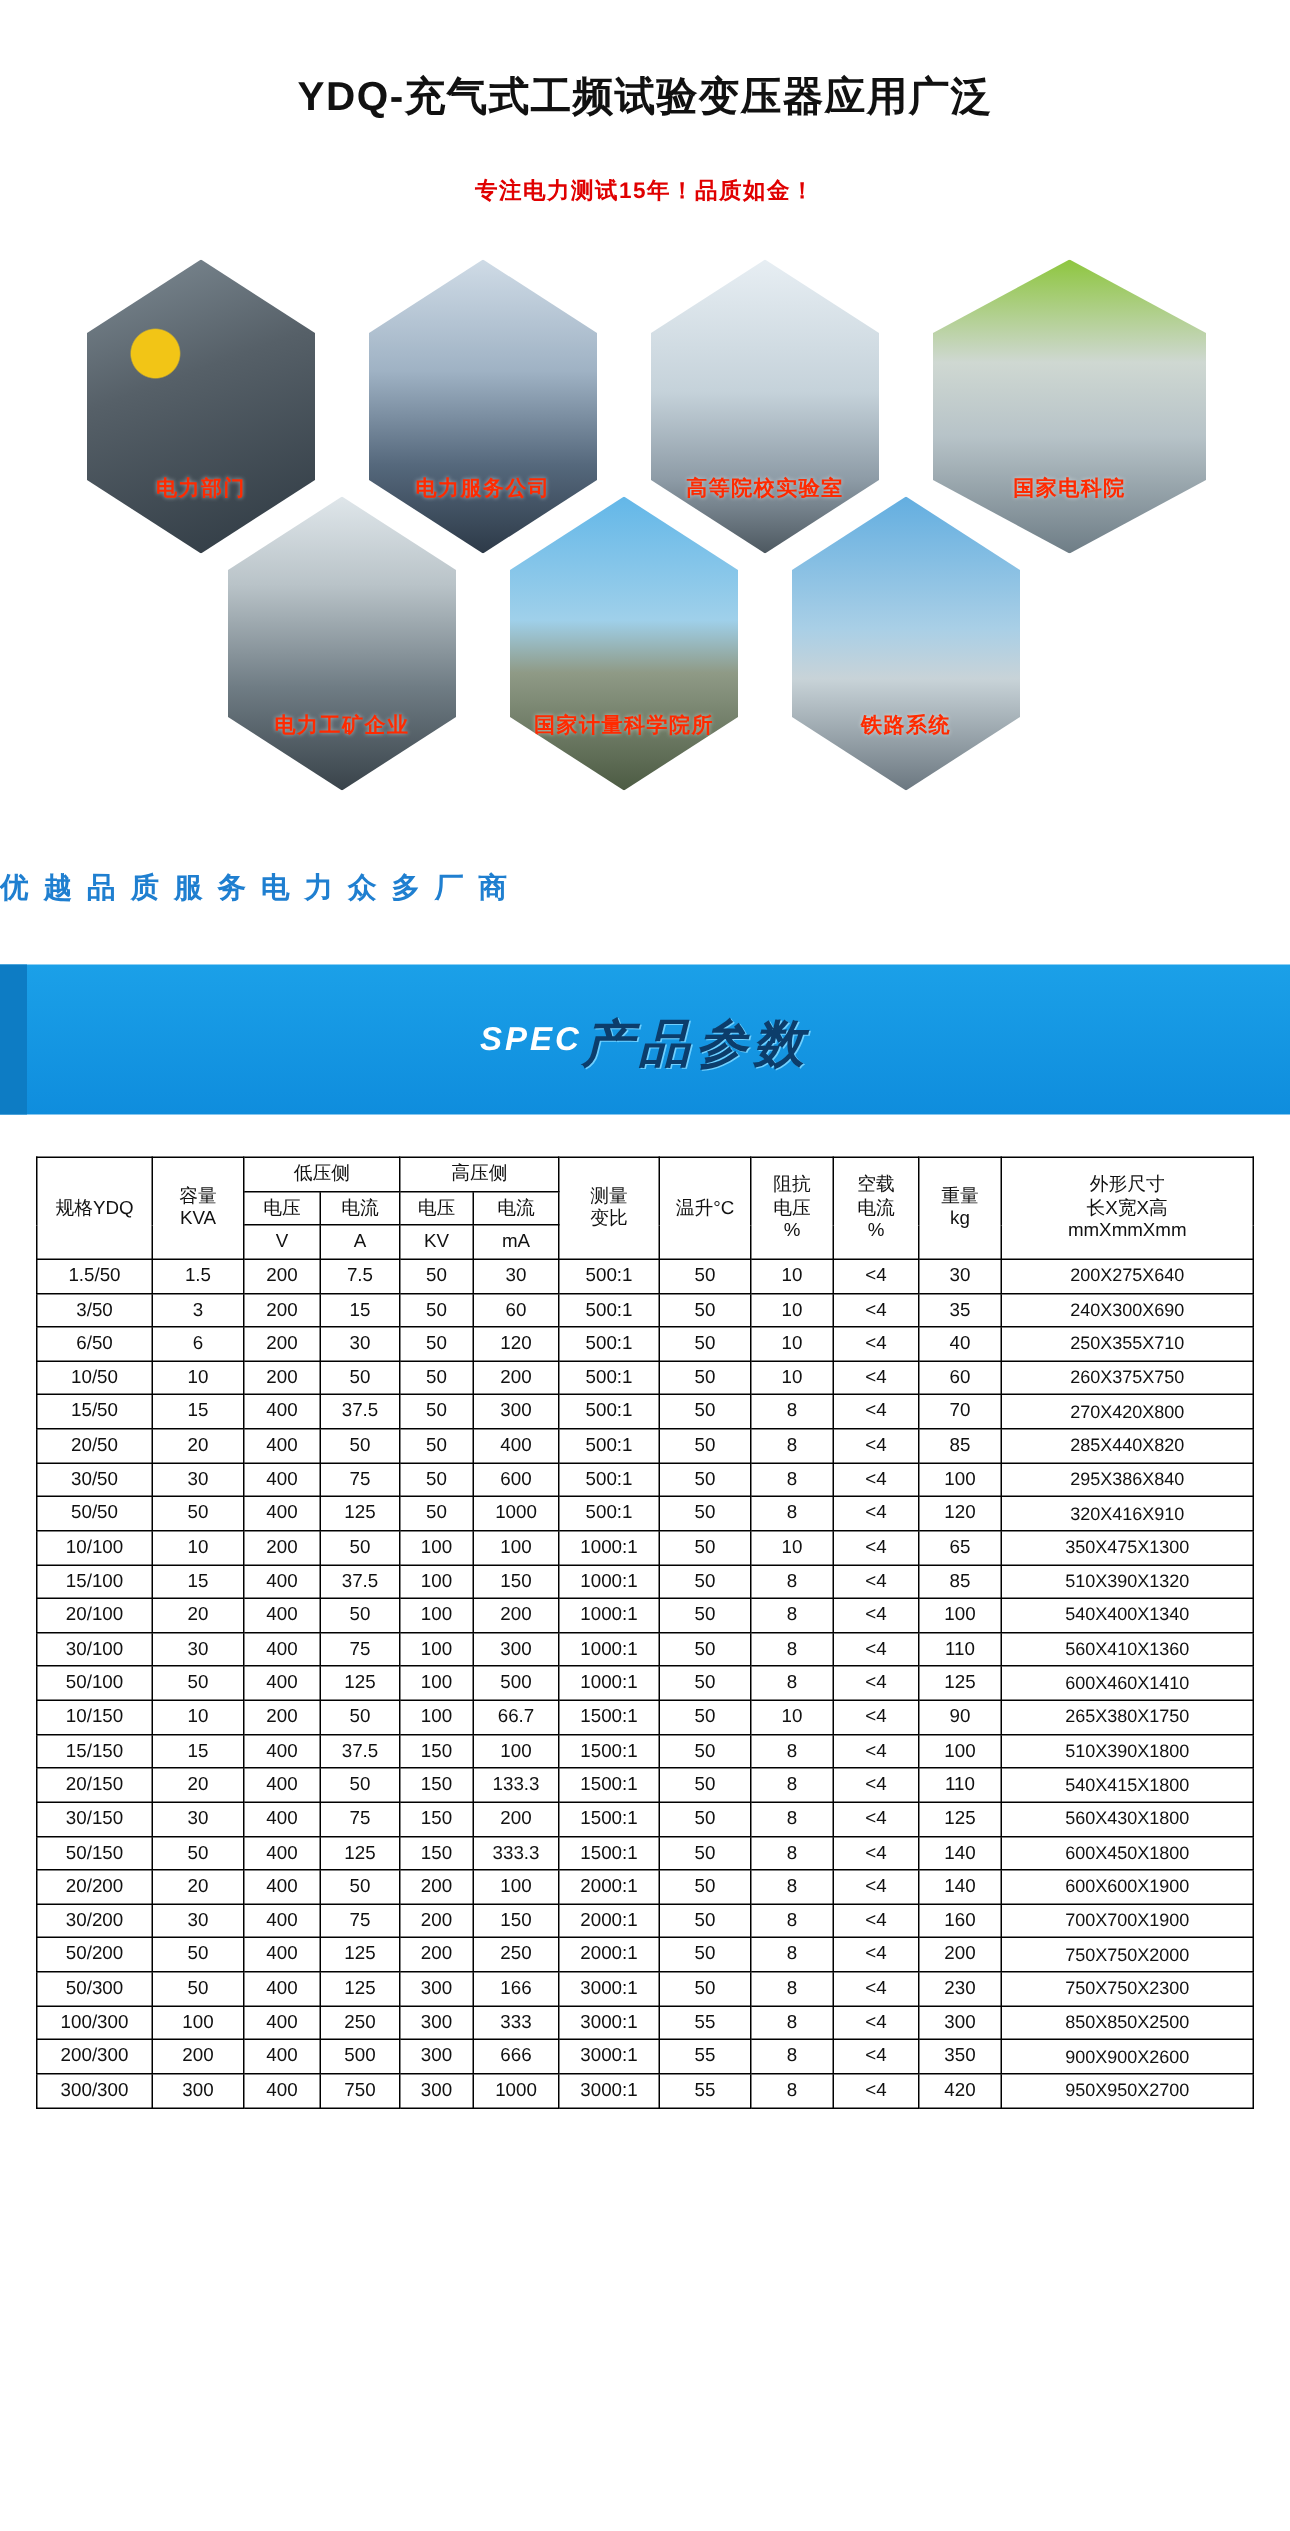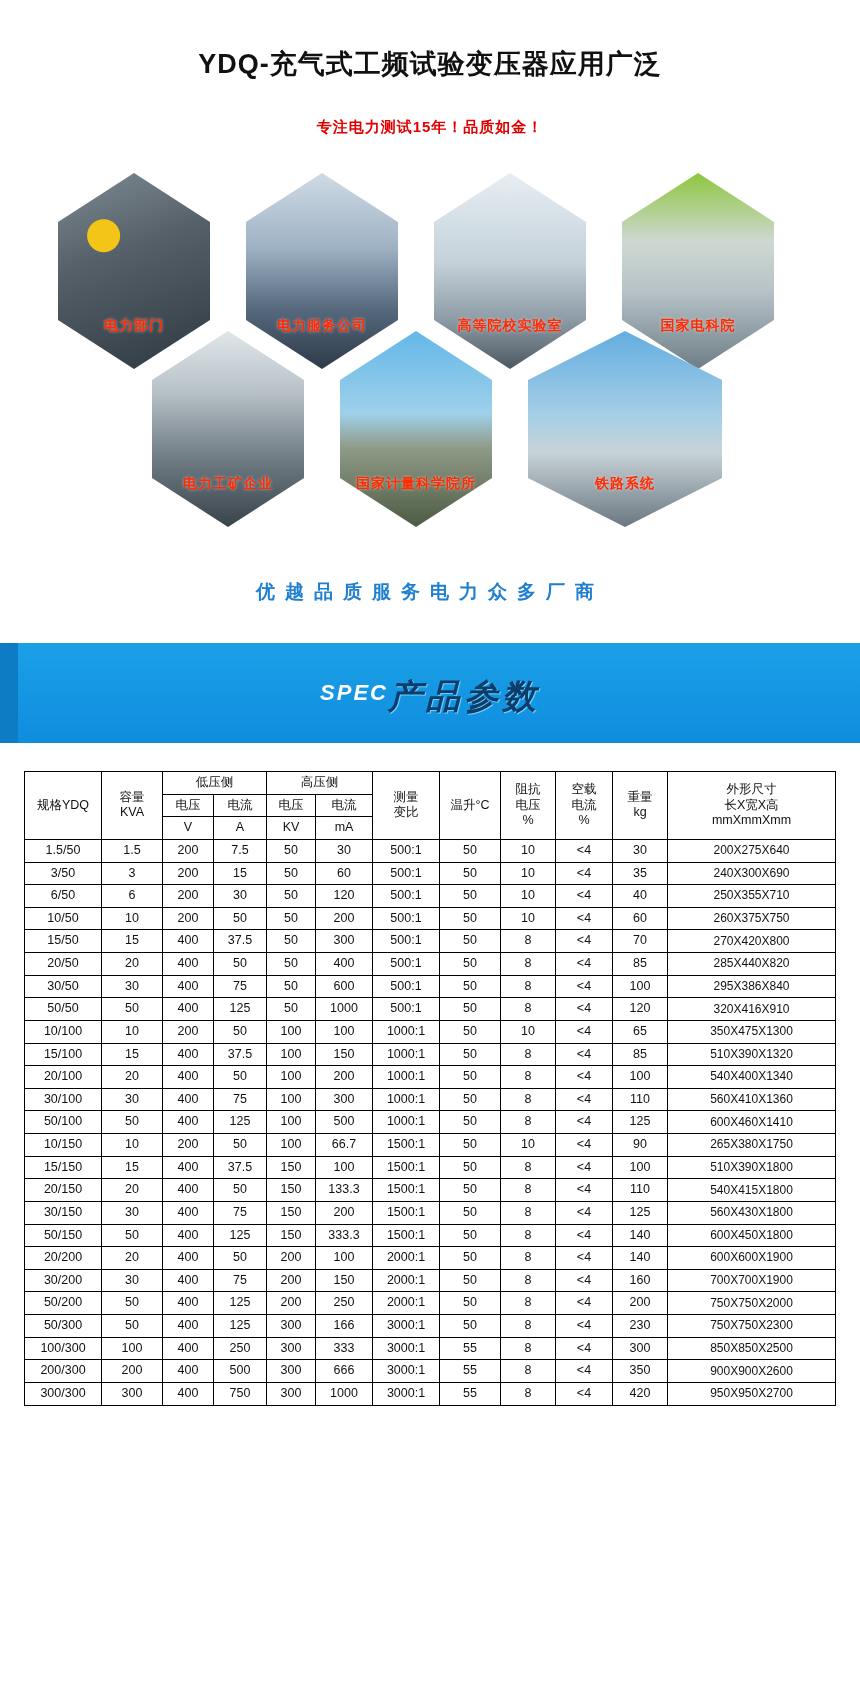--- a/index.html
+++ b/index.html
@@ -54,31 +54,31 @@
   }
   
   .ph1{background:
       radial-gradient(circle at 30% 32%, #f2c516 0 16px, transparent 17px),
       linear-gradient(160deg,#7e8b94 0%,#566068 40%,#2e3942 100%);}
   .ph2{background:
       linear-gradient(180deg,#cfdbe6 0%,#9fb2c4 38%,#55687c 70%,#2d3a48 100%);}
   .ph3{background:
       linear-gradient(180deg,#e7eef3 0%,#c5d2da 45%,#8d9ba6 75%,#4d5860 100%);}
   .ph4{background:
-      linear-gradient(180deg,#8ec63f 0%,#cfd8d2 35%,#b7c3c8 60%,#6e7d86 100%);}
+      linear-gradient(180deg,#8ec63f 0%,#cfd8d2 35%,#b7c3c8 60%,#6e7d86 100%); padding-left: 30px;}
   .ph5{background:
       linear-gradient(180deg,#dfe6ea 0%,#b9c3c8 30%,#6f7c84 65%,#39434a 100%);}
   .ph6{background:
       linear-gradient(180deg,#63b7e8 0%,#9fd0ea 42%,#8f9a86 60%,#4c5b43 100%);}
   .ph7{background:
-      linear-gradient(180deg,#63aee0 0%,#a9cfe6 45%,#c8d3d8 62%,#6b7780 100%); padding-left: 42px;}
+      linear-gradient(180deg,#63aee0 0%,#a9cfe6 45%,#c8d3d8 62%,#6b7780 100%);}
 
   
   .slogan{
-    text-align:center;
+    text-align:left;
     margin-top:24px;
     font-size:19px;
     color:#1f7fd0;
     letter-spacing:10px;
     font-weight:bold;
   }
 
   
   .spec-banner{
     margin-top:38px;

